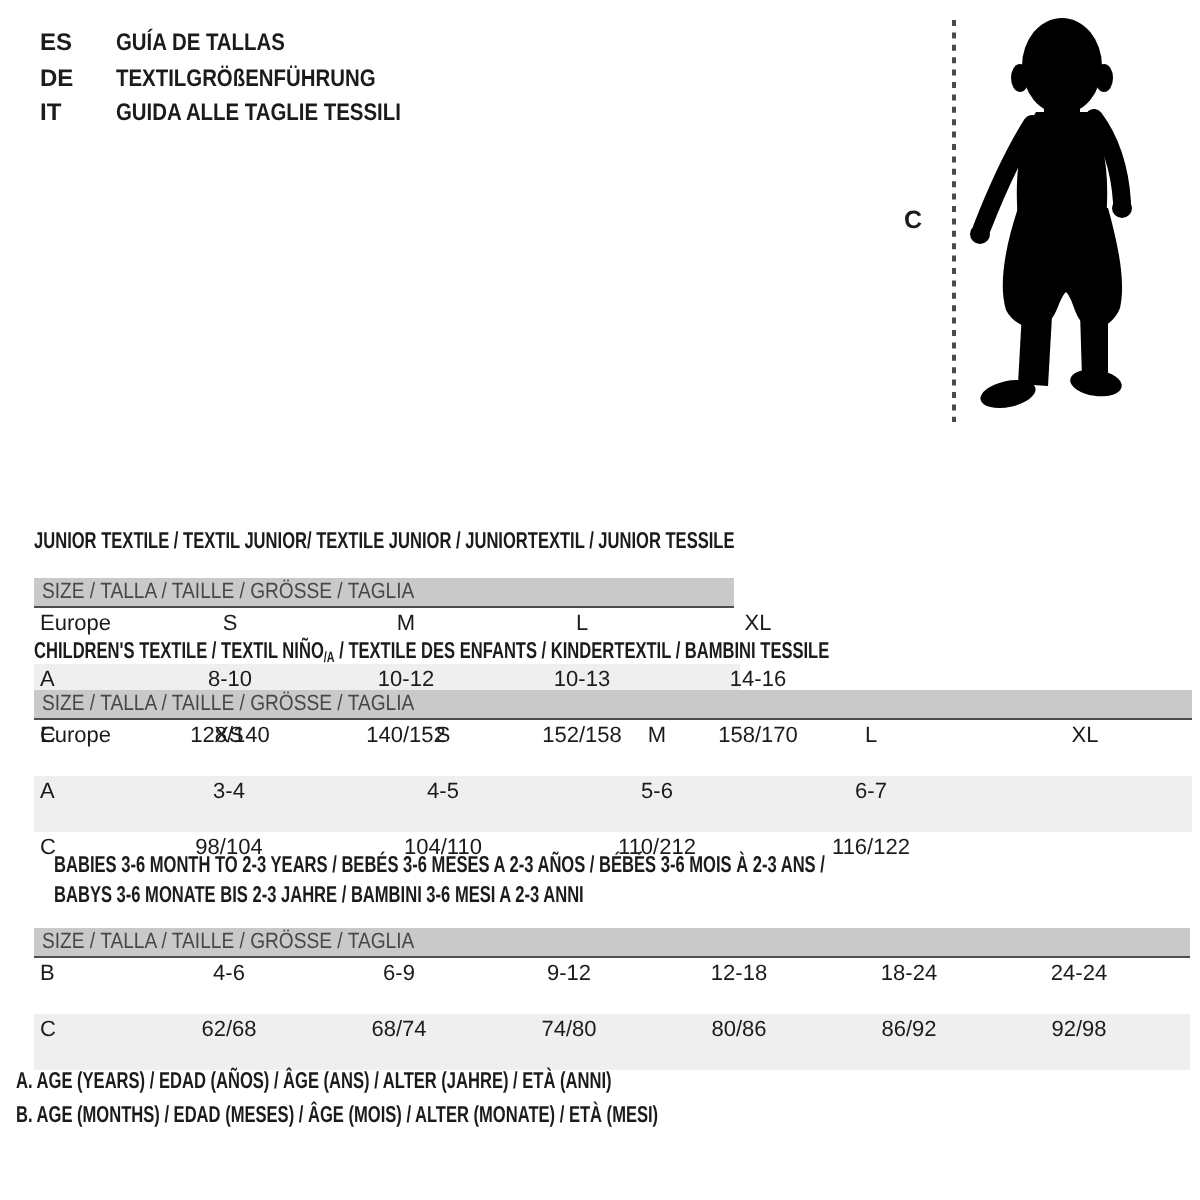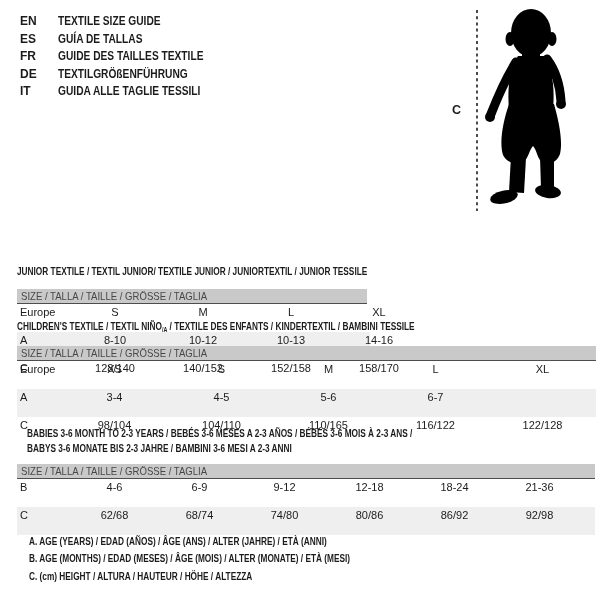--- a/index.html
+++ b/index.html
@@ -31,40 +31,32 @@
         padding-left:4px;box-sizing:border-box;margin-top:12px;white-space:nowrap;}
   .t1 .band{width:350px;}
   .t3 .band{margin-top:8px;}
   .row{display:flex;height:28px;line-height:16px;font-size:11px;white-space:nowrap;}
   .row:nth-child(even){background:var(--row-shade);}
   .t1 .row:nth-child(even){background:linear-gradient(90deg,var(--row-shade) 0,var(--row-shade) 353px,transparent 353px);}
   .cell.label{width:var(--labw);padding-left:3px;box-sizing:border-box;}
   .cell.val{width:var(--colw);text-align:center;}
   .title-sub{font-size:7.5px;position:relative;top:2px;}
   
-  .footnotes{position:absolute;left:29px;top:533px;}
+  .footnotes{position:absolute;left:8px;top:533px;}
   .foot-line{height:17.4px;line-height:17.4px;font-weight:bold;font-size:11.5px;}
 </style>
 </head>
 <body>
 
 <div class="canvas">
 
   <div class="lang-block">
     <div class="lang-row">
-      <span class="lang-code">EN</span>
-      <span class="cond cond-85">TEXTILE SIZE GUIDE</span>
-    </div>
-    <div class="lang-row">
       <span class="lang-code">ES</span>
       <span class="cond cond-85">GUÍA DE TALLAS</span>
-    </div>
-    <div class="lang-row">
-      <span class="lang-code">FR</span>
-      <span class="cond cond-85">GUIDE DES TAILLES TEXTILE</span>
     </div>
     <div class="lang-row">
       <span class="lang-code">DE</span>
       <span class="cond cond-85">TEXTILGRÖßENFÜHRUNG</span>
     </div>
     <div class="lang-row">
       <span class="lang-code">IT</span>
       <span class="cond cond-85">GUIDA ALLE TAGLIE TESSILI</span>
     </div>
   </div>
@@ -142,62 +134,58 @@
           <span class="cell label">A</span>
           <span class="cell val">3-4</span>
           <span class="cell val">4-5</span>
           <span class="cell val">5-6</span>
           <span class="cell val">6-7</span>
         </div>
         <div class="row">
           <span class="cell label">C</span>
           <span class="cell val">98/104</span>
           <span class="cell val">104/110</span>
-          <span class="cell val">110/165</span>
+          <span class="cell val">110/212</span>
           <span class="cell val">116/122</span>
-          <span class="cell val">122/128</span>
         </div>
       </div>
   </section>
 
   <section class="tbl t3">
     <div class="tbl-title">
       <span class="cond cond-72">BABIES 3-6 MONTH TO 2-3 YEARS / BEBÉS 3-6 MESES A 2-3 AÑOS / BÉBÉS 3-6 MOIS À 2-3 ANS /</span><br>
       <span class="cond cond-72">BABYS 3-6 MONATE BIS 2-3 JAHRE / BAMBINI 3-6 MESI A 2-3 ANNI</span>
     </div>
     <div class="band">
       <span class="cond cond-87">SIZE / TALLA / TAILLE / GRÖSSE / TAGLIA</span>
     </div>
     <div class="rows">
         <div class="row">
           <span class="cell label">B</span>
           <span class="cell val">4-6</span>
           <span class="cell val">6-9</span>
           <span class="cell val">9-12</span>
           <span class="cell val">12-18</span>
           <span class="cell val">18-24</span>
-          <span class="cell val">21-36</span>
+          <span class="cell val">24-24</span>
         </div>
         <div class="row">
           <span class="cell label">C</span>
           <span class="cell val">62/68</span>
           <span class="cell val">68/74</span>
           <span class="cell val">74/80</span>
           <span class="cell val">80/86</span>
           <span class="cell val">86/92</span>
           <span class="cell val">92/98</span>
         </div>
       </div>
   </section>
 
   <div class="footnotes">
     <div class="foot-line">
       <span class="cond cond-72">A. AGE (YEARS) / EDAD (AÑOS) / ÂGE (ANS) / ALTER (JAHRE) / ETÀ (ANNI)</span>
     </div>
     <div class="foot-line">
       <span class="cond cond-72">B. AGE (MONTHS) / EDAD (MESES) / ÂGE (MOIS) / ALTER (MONATE) / ETÀ (MESI)</span>
     </div>
-    <div class="foot-line">
-      <span class="cond cond-72">C. (cm) HEIGHT / ALTURA / HAUTEUR / HÖHE / ALTEZZA</span>
-    </div>
   </div>
 
 </div>
 
 </body></html>

